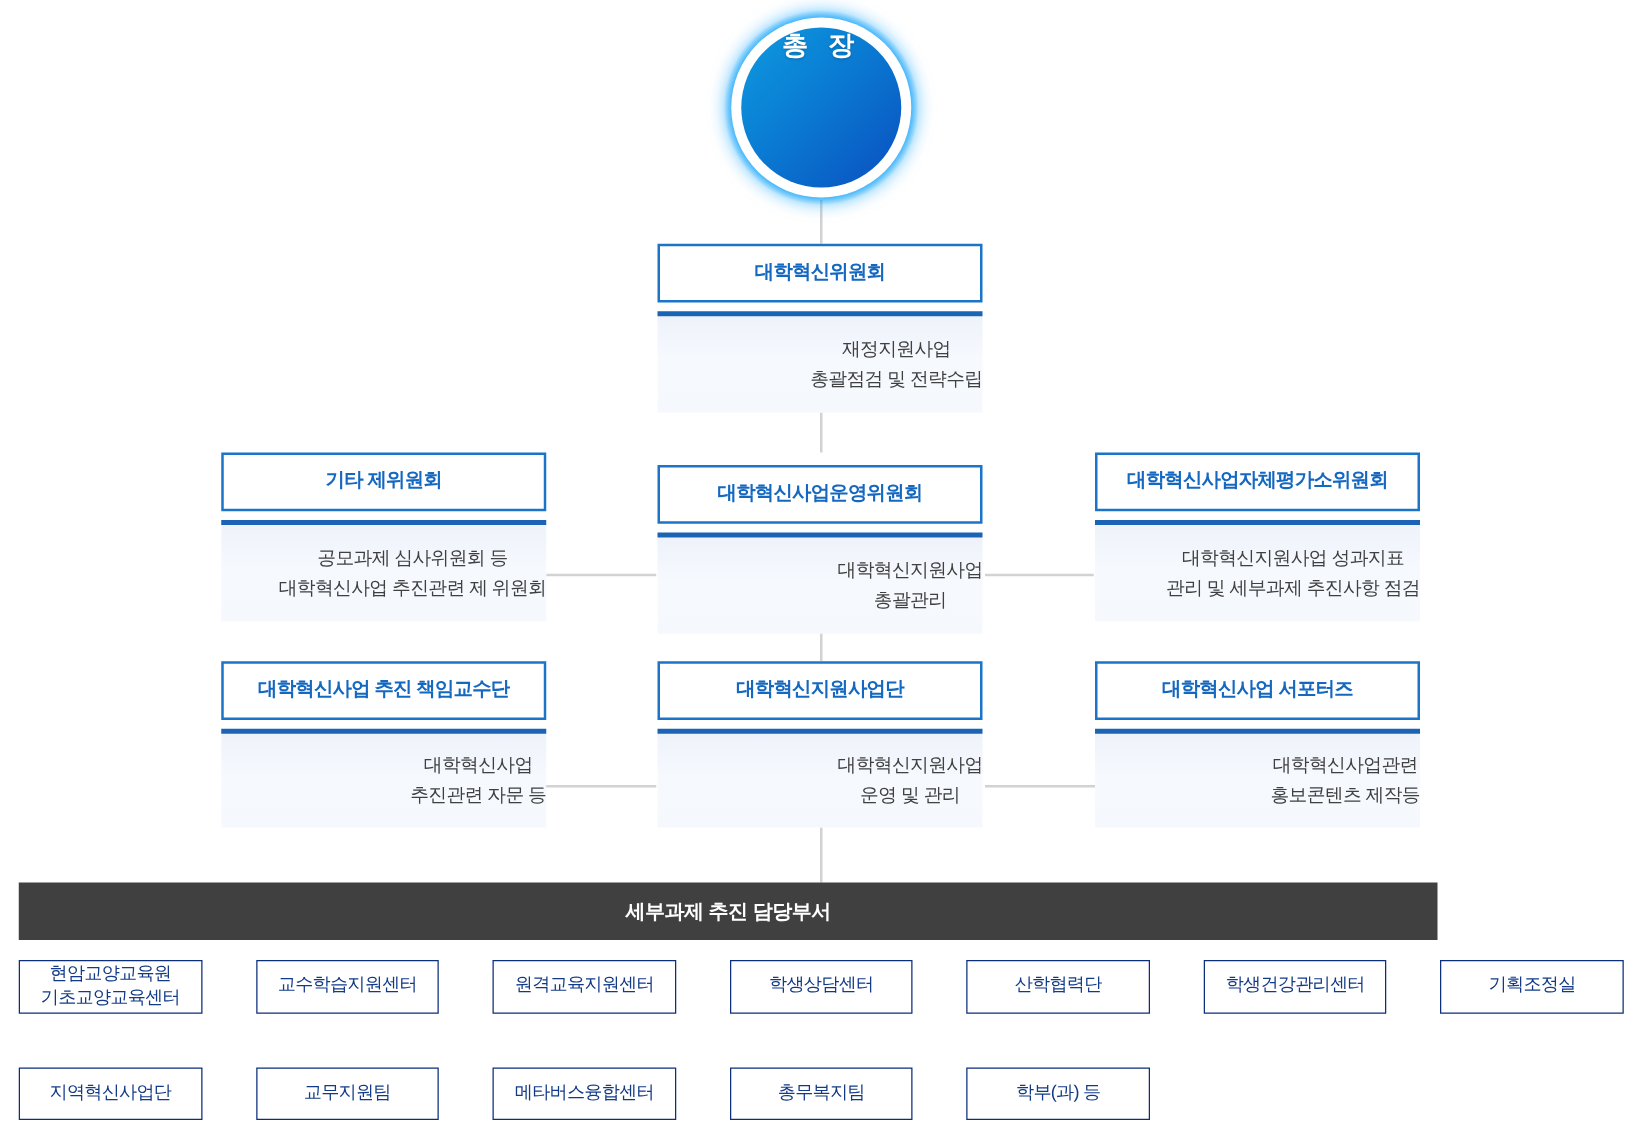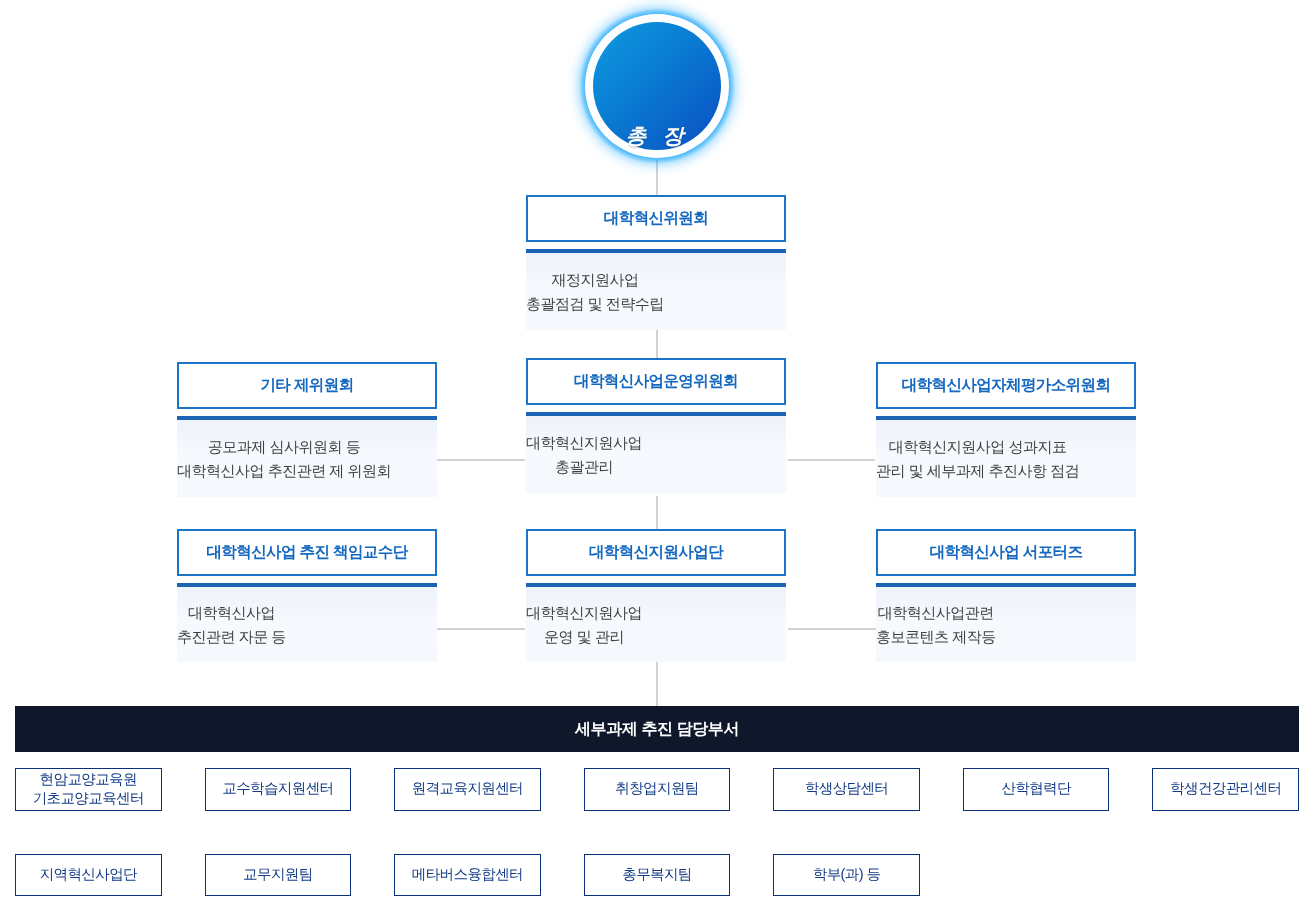--- a/index.html
+++ b/index.html
@@ -52,23 +52,22 @@
     background: #ffffff;
     box-shadow: 0 0 14px 4px rgba(0,160,255,0.65);
   }
   .president-circle {
     position: absolute;
     left: 14px; top: 14px;
     width: 128px; height: 128px;
     border-radius: 50%;
     background: linear-gradient(135deg, #0f9ae0 0%, #0a7fd4 40%, #0a4fc0 100%);
     display: flex;
-    align-items: flex-end;
-    justify-content: center;
-    font-style: italic;
+    align-items: flex-start;
+    justify-content: center;
   }
   .president-label {
     color: #ffffff;
     font-size: 21px;
     font-weight: bold;
     letter-spacing: 5px;
     text-shadow: 0 1px 2px rgba(0,0,0,0.25);
   }
 
   
@@ -88,39 +87,39 @@
     font-size: 15.5px;
     letter-spacing: -0.6px;
     line-height: 1.2;
   }
   .node-body {
     margin-top: 7px;
     background: linear-gradient(180deg, #eef2fa 0%, #f6f9fe 45%, #f5f8fd 100%);
     border-top: 4px solid #1b63b4;
     display: flex;
     align-items: center;
-    justify-content: flex-start;
+    justify-content: flex-end;
     text-align: center;
   }
   .node-body-text {
     color: #404040;
     font-size: 15px;
     line-height: 1.55;
     letter-spacing: -0.5px;
     white-space: pre-line;
   }
 
   
   .dept-bar {
     position: absolute;
     left: 15px;
     top: 706px;
-    width: 1284px;
+    width: 1135px;
     height: 46px;
-    background: #0f172a;
+    background: #404040;
     display: flex;
     align-items: center;
     justify-content: center;
   }
   .dept-bar-text {
     color: #ffffff;
     font-weight: bold;
     font-size: 16px;
     letter-spacing: -0.4px;
   }
@@ -194,21 +193,21 @@
   <div class="node" style="left:177px; top:362px; width:260px;">
     <div class="node-head">
       <span class="node-head-text">기타 제위원회</span>
     </div>
     <div class="node-body" style="height:81px;">
       <span class="node-body-text">공모과제 심사위원회 등
 대학혁신사업 추진관련 제 위원회</span>
     </div>
   </div>
 
-  <div class="node" style="left:526px; top:358px; width:260px;">
+  <div class="node" style="left:526px; top:372px; width:260px;">
     <div class="node-head">
       <span class="node-head-text">대학혁신사업운영위원회</span>
     </div>
     <div class="node-body" style="height:81px;">
       <span class="node-body-text">대학혁신지원사업
 총괄관리</span>
     </div>
   </div>
 
   <div class="node" style="left:876px; top:362px; width:260px;">
@@ -260,32 +259,32 @@
         <span class="dept-cell-text">현암교양교육원
 기초교양교육센터</span>
       </div>
     <div class="dept-cell">
         <span class="dept-cell-text">교수학습지원센터</span>
       </div>
     <div class="dept-cell">
         <span class="dept-cell-text">원격교육지원센터</span>
       </div>
     <div class="dept-cell">
-        <span class="dept-cell-text">취창업지원팀</span>
-      </div>
-    <div class="dept-cell">
         <span class="dept-cell-text">학생상담센터</span>
       </div>
     <div class="dept-cell">
         <span class="dept-cell-text">산학협력단</span>
       </div>
     <div class="dept-cell">
         <span class="dept-cell-text">학생건강관리센터</span>
       </div>
     <div class="dept-cell">
+        <span class="dept-cell-text">기획조정실</span>
+      </div>
+    <div class="dept-cell">
         <span class="dept-cell-text">지역혁신사업단</span>
       </div>
     <div class="dept-cell">
         <span class="dept-cell-text">교무지원팀</span>
       </div>
     <div class="dept-cell">
         <span class="dept-cell-text">메타버스융합센터</span>
       </div>
     <div class="dept-cell">
         <span class="dept-cell-text">총무복지팀</span>

